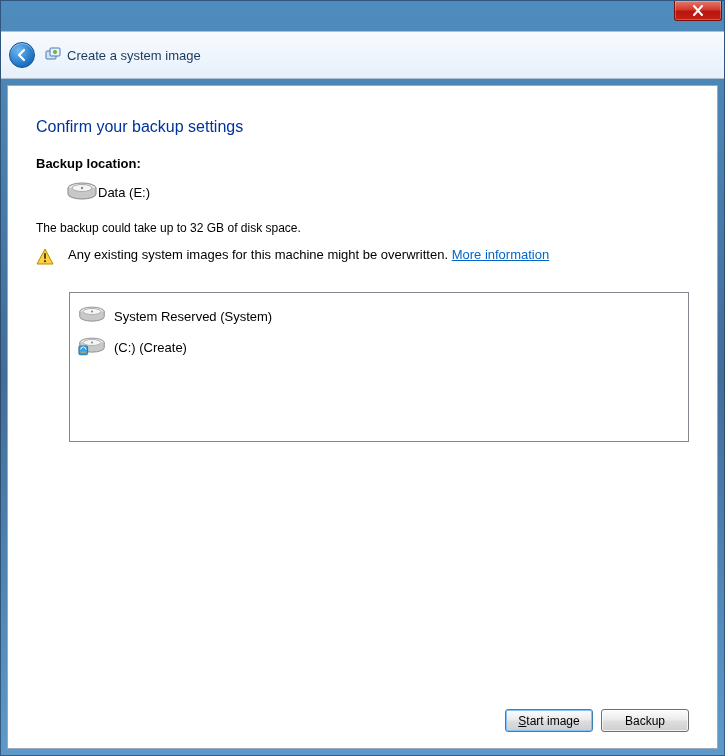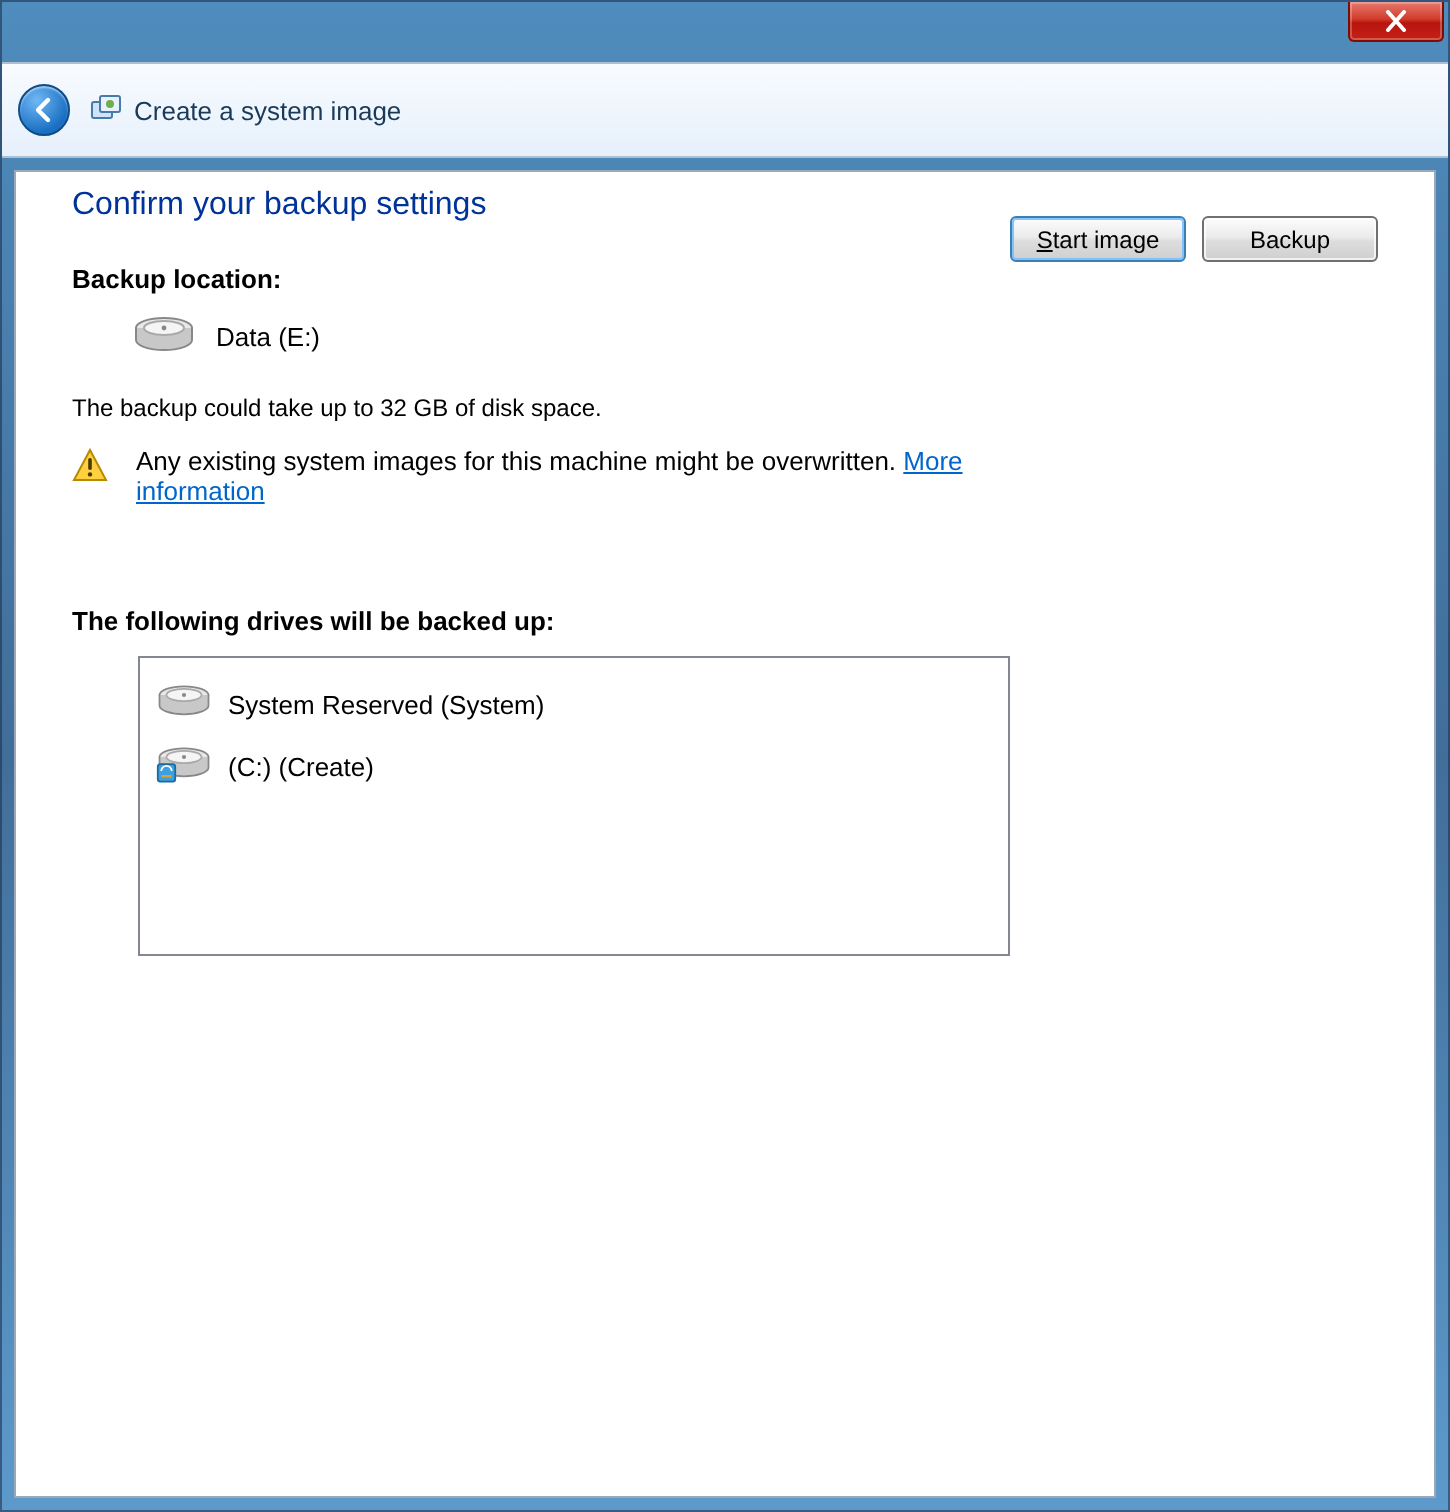--- a/index.html
+++ b/index.html
@@ -68,41 +68,42 @@
     .content-outer {
       flex: 1;
       padding: 6px;
       display: flex;
       flex-direction: column;
     }
     .content {
       flex: 1;
       background: #fff;
       border: 1px solid #9aa8b8;
-      padding: 8px 28px 16px 28px;
-      display: flex;
+      padding: 32px 28px 16px 28px;
+      display: flex;
+      flex-direction: column;
       color: #000;
     }
     .main { flex: 1; }
     h1.heading {
       color: #003399;
       font-weight: normal;
       font-size: 16px;
       margin-bottom: 20px;
     }
     .label { font-size: 13px; margin-bottom: 10px; font-weight: bold; }
     .location-row {
-      display: flex; align-items: center; gap: 10px;
+      display: flex; align-items: center; 
       padding-left: 30px; margin-bottom: 18px;
     }
     .drive-icon { width: 32px; height: 22px; }
     .size-note { font-size: 12px; margin-bottom: 12px; }
     .warning-row {
       display: flex; align-items: flex-start; gap: 14px;
-      font-size: 13px; margin-bottom: 50px;
+      font-size: 13px; margin-bottom: 26px;
     }
     .warn-icon { width: 18px; height: 18px; flex-shrink: 0; margin-top: 1px; }
     .link { color: #0066cc; text-decoration: underline; cursor: pointer; }
     .drives-box {
       border: 1px solid #828790;
       height: 150px;
       margin-top: 8px;
       padding: 8px;
       margin-left: 33px;
     }
@@ -191,21 +192,20 @@
               <path d="M9 1 L17 16 L1 16 Z" fill="#ffd040" stroke="#b88a00" stroke-width="1"></path>
               <rect x="8.1" y="5" width="1.8" height="6" rx="0.9" fill="#4a3a00"></rect>
               <circle cx="9" cy="13.2" r="1.1" fill="#4a3a00"></circle>
             </svg>
           </span>
           <span>
             <span>Any existing system images for this machine might be overwritten. </span><span class="link">More information</span>
           </span>
         </div>
 
-        <div class="label">The following drives will be backed up:</div>
 
         <div class="drives-box">
           <div class="drive-row">
             <span>
               <svg width="28" height="20" viewBox="0 0 32 22">
                 <ellipse cx="16" cy="7" rx="14" ry="5" fill="#e8e8e8" stroke="#888"></ellipse>
                 <path d="M2 7 v6 a14 5 0 0 0 28 0 v-6" fill="#c8c8c8" stroke="#888"></path>
                 <ellipse cx="16" cy="7" rx="10" ry="3.5" fill="#f5f5f5" stroke="#aaa"></ellipse>
                 <circle cx="16" cy="7" r="1.2" fill="#888"></circle>
               </svg>

